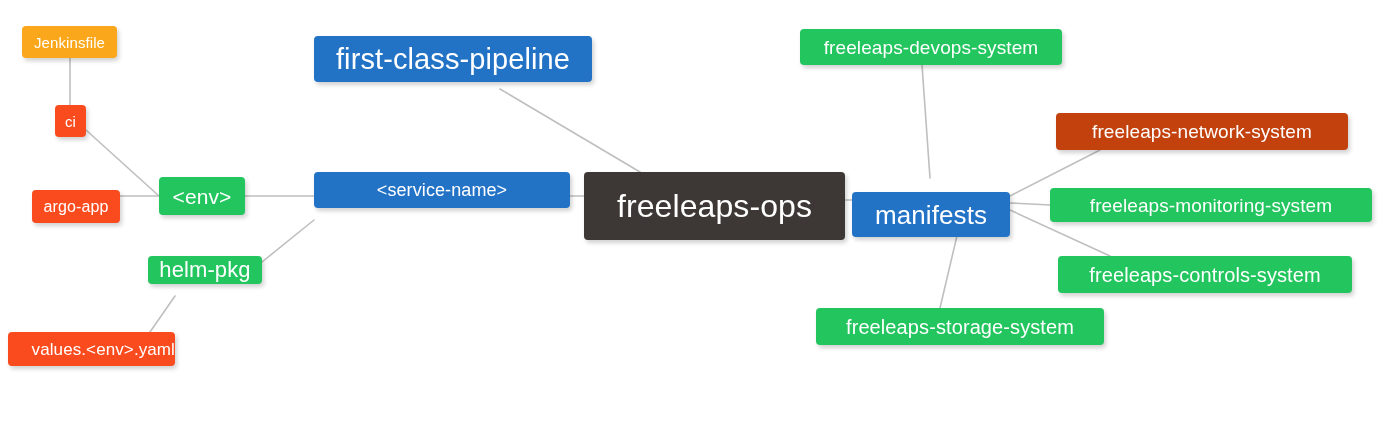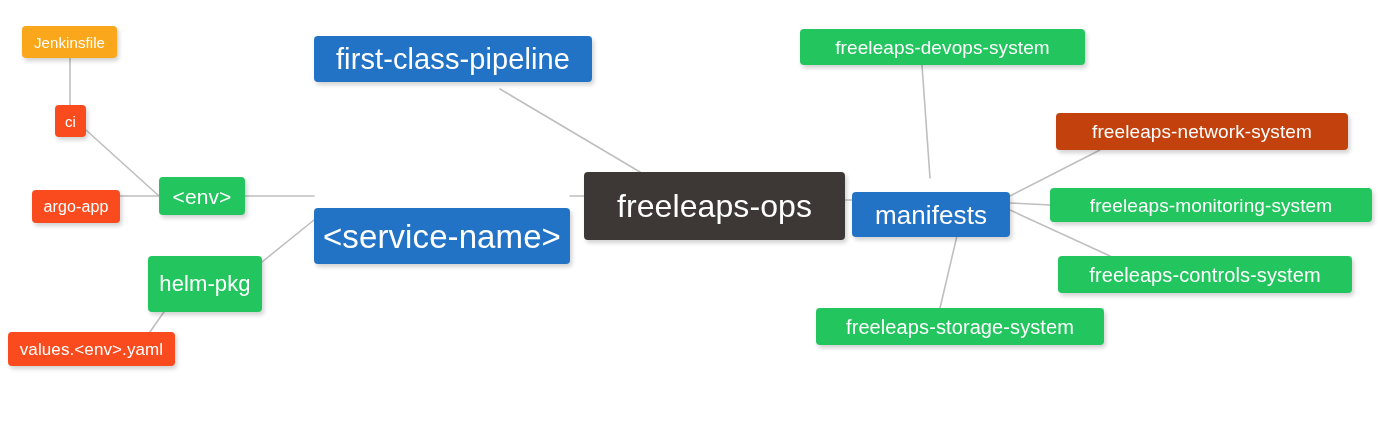--- a/index.html
+++ b/index.html
@@ -37,39 +37,39 @@
     </div>
     <div class="node" style="left: 55px; top: 105px; width: 31px; height: 32px; background: rgb(250, 75, 30); font-size: 15px;">
       <span class="node-label">ci</span>
     </div>
     <div class="node" style="left: 32px; top: 178px; width: 88px; height: 33px; background: rgb(250, 75, 30); font-size: 16px; margin-top: 12px;">
       <span class="node-label">argo-app</span>
     </div>
     <div class="node" style="left: 159px; top: 177px; width: 86px; height: 38px; background: rgb(34, 197, 94); font-size: 21px;">
       <span class="node-label">&lt;env&gt;</span>
     </div>
-    <div class="node" style="left: 148px; top: 256px; width: 114px; height: 56px; background: rgb(34, 197, 94); font-size: 22px;">
+    <div class="node" style="left: 148px; top: 256px; width: 114px; height: 28px; background: rgb(34, 197, 94); font-size: 22px;">
       <span class="node-label">helm-pkg</span>
     </div>
-    <div class="node" style="left: 8px; top: 332px; width: 167px; height: 34px; background: rgb(250, 75, 30); font-size: 17px;">
+    <div class="node" style="left: 8px; top: 332px; width: 167px; height: 34px; background: rgb(250, 75, 30); font-size: 17px; justify-content: flex-end;">
       <span class="node-label">values.&lt;env&gt;.yaml</span>
     </div>
     <div class="node" style="left: 314px; top: 36px; width: 278px; height: 46px; background: rgb(34, 114, 198); font-size: 29px;">
       <span class="node-label">first-class-pipeline</span>
     </div>
-    <div class="node" style="left: 314px; top: 172px; width: 256px; height: 56px; background: rgb(34, 114, 198); font-size: 33px; margin-top: 36px;">
+    <div class="node" style="left: 314px; top: 172px; width: 256px; height: 36px; background: rgb(34, 114, 198); font-size: 18px;">
       <span class="node-label">&lt;service-name&gt;</span>
     </div>
     <div class="node" style="left: 584px; top: 172px; width: 261px; height: 68px; background: rgb(61, 56, 53); font-size: 32px;">
       <span class="node-label">freeleaps-ops</span>
     </div>
     <div class="node" style="left: 852px; top: 192px; width: 158px; height: 45px; background: rgb(34, 114, 198); font-size: 26px;">
       <span class="node-label">manifests</span>
     </div>
-    <div class="node" style="left: 800px; top: 29px; width: 285px; height: 36px; background: rgb(34, 197, 94); font-size: 19px;">
+    <div class="node" style="left: 800px; top: 29px; width: 262px; height: 36px; background: rgb(34, 197, 94); font-size: 19px;">
       <span class="node-label">freeleaps-devops-system</span>
     </div>
     <div class="node" style="left: 1056px; top: 113px; width: 292px; height: 37px; background: #c2410c; font-size: 19px;">
       <span class="node-label">freeleaps-network-system</span>
     </div>
     <div class="node" style="left: 1050px; top: 188px; width: 322px; height: 34px; background: rgb(34, 197, 94); font-size: 19px;">
       <span class="node-label">freeleaps-monitoring-system</span>
     </div>
     <div class="node" style="left: 1058px; top: 256px; width: 294px; height: 37px; background: rgb(34, 197, 94); font-size: 20px;">
       <span class="node-label">freeleaps-controls-system</span>

